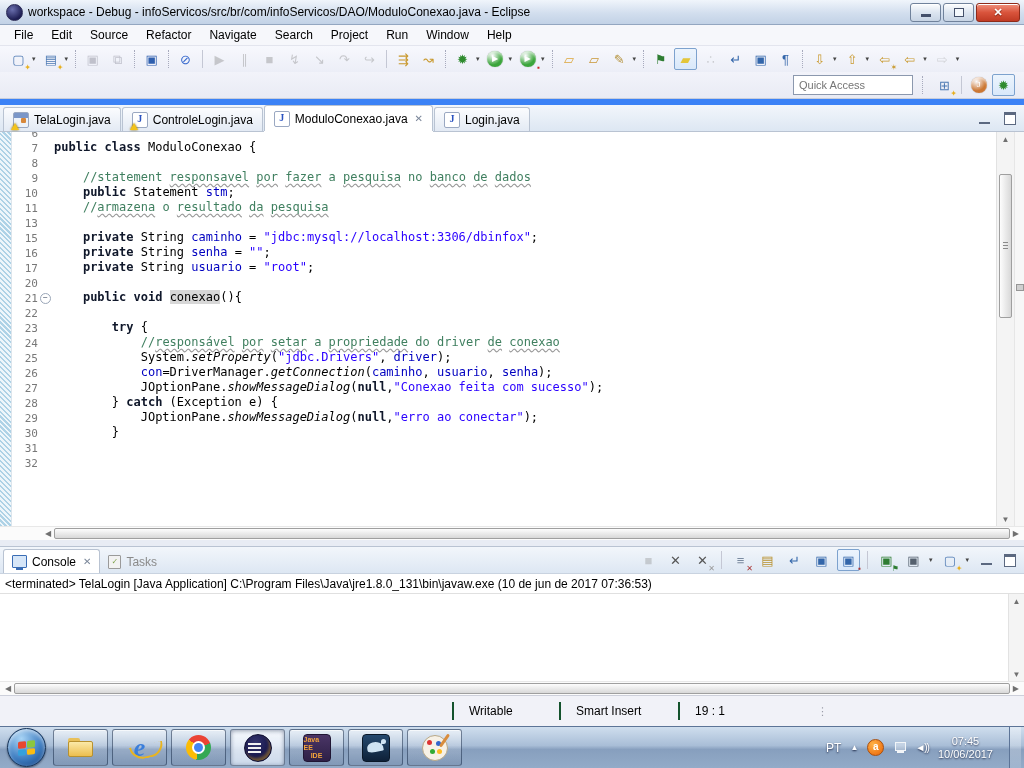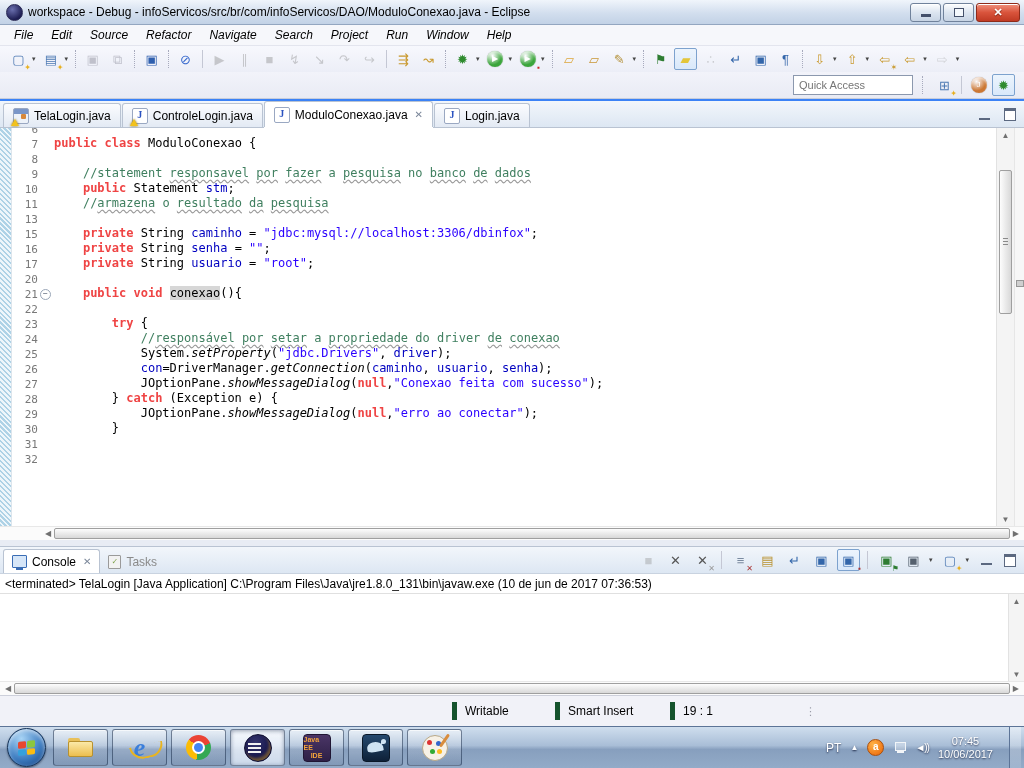--- a/index.html
+++ b/index.html
@@ -15,40 +15,40 @@
   .winbtns{display:flex;gap:2px;}
   .wbtn{width:29px;height:17px;border:1px solid #70829b;border-radius:3px;display:flex;align-items:center;justify-content:center;
     background:linear-gradient(#fcfdfe,#dce5f0 50%,#c7d4e4);box-shadow:inset 0 1px 0 #fff;}
   .wbtn.close{width:42px;background:linear-gradient(#f0927e,#d9543c 50%,#c03a24);border-color:#8e2b1a;color:#fff;font-weight:bold;font-size:11px;text-shadow:0 1px 1px #7a2012;}
   .glyph-min{width:10px;height:3px;background:#44506a;margin-top:6px;}
   .glyph-rest{width:8px;height:7px;border:1px solid #44506a;position:relative;background:#f4f8fc;}
   .glyph-rest::before{content:"";position:absolute;left:2px;top:-3px;width:8px;height:7px;border:1px solid #44506a;background:#f4f8fc;z-index:-1;}
 
   
   .menubar{height:20px;flex:none;display:flex;align-items:center;background:#f6f7fb;border-bottom:1px solid #e3e5ee;padding-left:5px;}
-  .menu-item{padding:2px 9px;font-style:italic;}
+  .menu-item{padding:2px 9px;}
 
   
   .toolbar{height:26px;flex:none;display:flex;align-items:center;background:linear-gradient(#f7f8fd,#eceef7);padding-left:6px;}
   .toolbar2{height:26px;flex:none;display:flex;align-items:center;justify-content:flex-end;gap:5px;
     background:linear-gradient(#f2f3fa,#e9ebf4);border-bottom:1px solid #c7cddb;padding-right:8px;}
   .ticon{height:20px;min-width:19px;padding:0 1px;display:inline-flex;align-items:center;justify-content:center;
     position:relative;border:1px solid transparent;border-radius:2px;margin:0 1px;font-size:13px;line-height:1;}
   .ticon.press{border-color:#7da2ce;background:linear-gradient(#ecf4fd,#d9e8fa);}
   .ticon.dis{opacity:.35;}
   .ticon .ovl{position:absolute;right:-2px;bottom:-3px;font-size:8px;}
   .circ{width:16px;height:16px;border-radius:50%;display:flex;align-items:center;justify-content:center;font-size:8px;
     box-shadow:inset 0 2px 2px rgba(255,255,255,.55),0 0 1px rgba(0,0,0,.4);}
   .dd-arrow{font-size:7px;color:#444;margin:0 3px 0 1px;}
   .tsep{height:18px;border-left:1px dotted #a7aabd;margin:0 4px;}
   .tsep.solid{border-left:1px solid #c4c7d4;}
   .qa-input{width:108px;height:16px;border:1px solid #8b98ae;font:11px "Liberation Sans",sans-serif;padding:1px 5px;color:#333;background:#fff;}
 
   
-  .editor{flex:1;display:flex;flex-direction:column;background:#fff;border-top:2px solid #3b82f6;min-height:0;}
+  .editor{flex:1;display:flex;flex-direction:column;background:#fff;border-top:6px solid #3b82f6;min-height:0;}
   .tabsrow{height:26px;flex:none;display:flex;align-items:flex-end;background:linear-gradient(#f2f6fb,#dde7f3);
     border-bottom:1px solid #b9c3d2;padding-left:3px;position:relative;}
   .etab{height:23px;display:flex;align-items:center;gap:5px;padding:0 9px;margin-right:1px;
     border:1px solid #b9c3d2;border-bottom:none;border-radius:3px 3px 0 0;
     background:linear-gradient(#fbfcfe,#e3eaf4);white-space:nowrap;}
   .etab.active{background:#fff;height:25px;box-shadow:0 1px 0 #fff;}
   .tab-close{font-size:10px;color:#7a8699;margin-left:2px;}
   .fico{width:14px;height:14px;flex:none;position:relative;background:#fff;border:1px solid #9aa8c2;border-radius:2px;
     color:#2a52c0;font:bold 10px/12px "Liberation Serif",serif;text-align:center;}
   .fico.gui{background:linear-gradient(#7a96c8 0 35%,#edf2f9 35%);color:transparent;}
@@ -64,21 +64,21 @@
     background:repeating-linear-gradient(45deg,#aed2e6 0 1.5px,#eef6fb 1.5px 3.5px);}
   .lines{flex:1;margin-top:-7px;font-family:"DejaVu Sans Mono",monospace;font-size:12px;line-height:15px;overflow:hidden;}
   .crow{display:flex;height:15px;white-space:pre;}
   .ln{width:26px;flex:none;text-align:right;color:#787878;font-size:11px;padding-top:1px;}
   .foldc{width:14px;flex:none;position:relative;}
   .fold-minus{position:absolute;left:2px;top:3px;width:9px;height:9px;border:1px solid #9aa6b8;border-radius:50%;
     background:#fff;color:#5a6578;font-size:8px;line-height:8px;text-align:center;}
   .ctext{flex:1;position:relative;padding-left:2px;}
   .crow.cur .ctext{background:#e9f2fc;}
   .caret{position:absolute;left:2px;top:1px;width:1px;height:13px;background:#000;}
-  .tk-k{color:#ef4444;font-weight:bold;}
+  .tk-k{color:#0f172a;font-weight:bold;}
   .tk-c,.tk-cu{color:#3f7f5f;}
   .tk-cu{text-decoration-line:underline;text-decoration-style:wavy;text-decoration-color:#9a9a9a;text-underline-offset:2px;}
   .tk-s{color:#2a00ff;}
   .tk-f{color:#0000c0;}
   .tk-m{font-style:italic;}
   .tk-hl{background:#d7d7d7;}
 
   .vscroll{width:17px;flex:none;background:#f4f4f4;border-left:1px solid #e2e2e2;position:relative;}
   .sarrow{position:absolute;left:0;right:0;height:14px;display:flex;align-items:center;justify-content:center;font-size:8px;color:#707070;}
   .sarrow.up{top:0;}.sarrow.down{bottom:0;}
@@ -107,21 +107,21 @@
   .chead-tools{margin-left:auto;display:flex;align-items:center;gap:2px;padding-right:5px;align-self:center;}
   .cmsg{height:19px;flex:none;display:flex;align-items:center;padding-left:5px;border-bottom:1px solid #e0e0e0;white-space:nowrap;}
   .cbody{flex:1;display:flex;min-height:0;}
   .cfill{flex:1;background:#fff;}
   .cvscroll{width:15px;flex:none;background:#f4f4f4;border-left:1px solid #e2e2e2;position:relative;}
   .chscroll{height:13px;flex:none;display:flex;align-items:center;background:#fbfbfb;border-top:1px solid #e8e8e8;padding:0 2px;}
 
   
   .statusbar{height:30px;flex:none;display:flex;align-items:center;background:#f1f2f8;border-top:1px solid #cdd0db;}
   .sb-spacer{width:452px;flex:none;}
-  .sb-cell{height:18px;display:flex;align-items:center;padding-left:8px;border-left:5px solid #14532d;flex:none;}
+  .sb-cell{height:18px;display:flex;align-items:center;padding-left:15px;border-left:2px solid #14532d;flex:none;}
   .sb-grip{color:#9a9da8;font-size:11px;margin-left:26px;letter-spacing:1px;}
 
   
   .taskbar{height:41px;flex:none;display:flex;align-items:center;padding-left:1px;
     background:linear-gradient(#cfdeee,#a9bed7 45%,#879fbe 55%,#93abc8);border-top:1px solid #5c7497;}
   .start-btn{width:50px;height:41px;flex:none;display:flex;align-items:center;justify-content:center;}
   .orb{width:37px;height:37px;border-radius:50%;border:1px solid #173458;display:flex;align-items:center;justify-content:center;
     background:radial-gradient(circle at 36% 26%,#a8d4f5,#3f7ec2 55%,#1a4a8a 90%);box-shadow:inset 0 2px 4px rgba(255,255,255,.65),0 1px 2px rgba(0,10,30,.5);}
   .flag{width:17px;height:14px;display:grid;grid-template-columns:1fr 1fr;grid-template-rows:1fr 1fr;gap:1px;transform:skewY(-6deg);}
   .flag span{border-radius:1.5px;}

